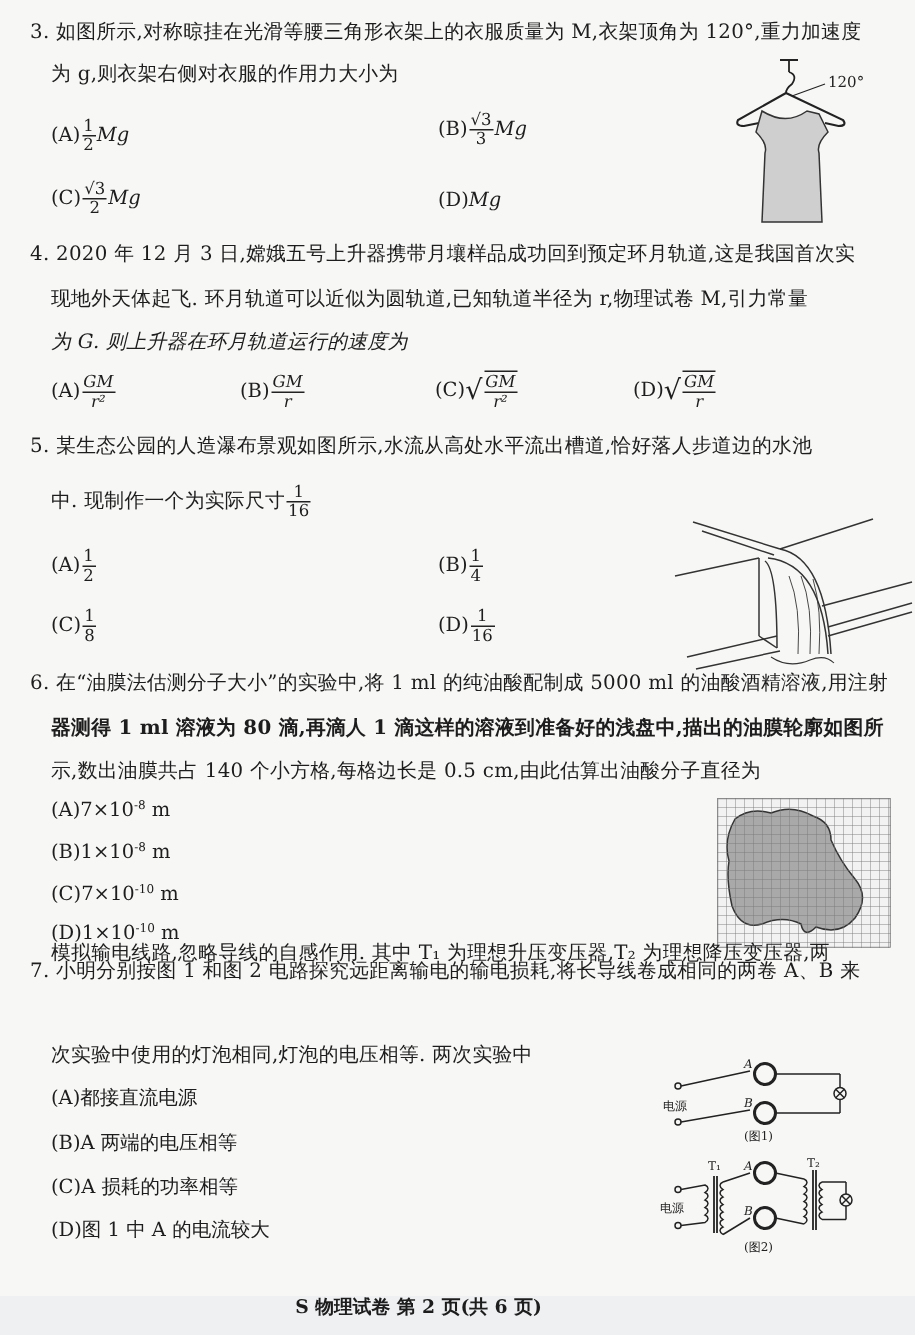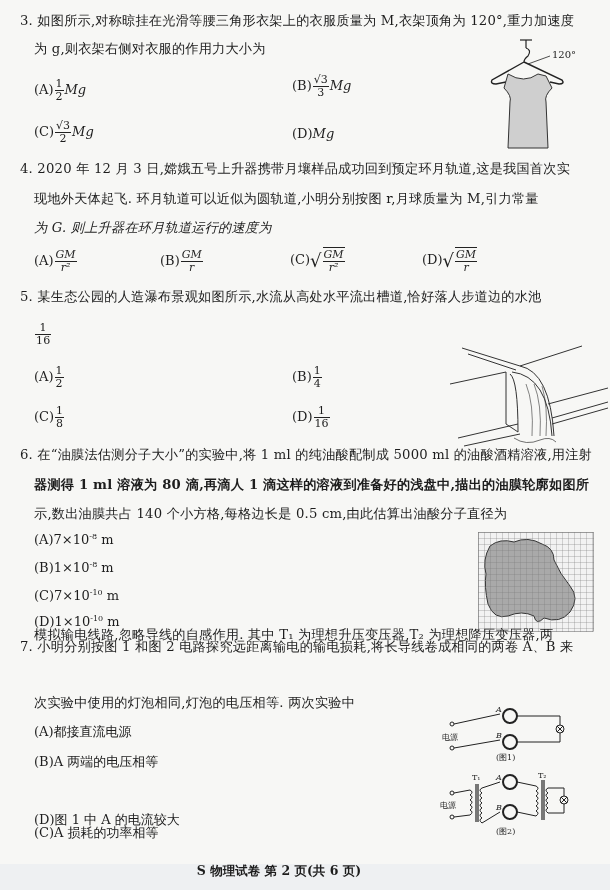--- a/index.html
+++ b/index.html
@@ -55,41 +55,41 @@
     <path d="M34 26 L2 44 q-2 4 4 4 L16 46" fill="none" stroke="#222" stroke-width="1.4"></path>
     <path d="M34 26 L72 44 q3 4 -3 4 L60 46" fill="none" stroke="#222" stroke-width="1.4"></path>
     <path d="M18 38 q16 10 30 0 L56 40 L62 52 q-8 8 -6 14 L58 112 L18 112 L20 66 q2 -6 -6 -14 L18 38 Z" fill="#cfcfcf" stroke="#333" stroke-width="1"></path>
     <line x1="38" y1="28" x2="60" y2="20" stroke="#222" stroke-width="0.8"></line>
     <text x="62" y="22" font-size="10" font-family="DejaVu Serif, serif" fill="#222">120°</text>
   </svg>
 </div>
 
 <div>
   <div class="line" style="left:20px;top:160px;">4. 2020 年 12 月 3 日,嫦娥五号上升器携带月壤样品成功回到预定环月轨道,这是我国首次实</div>
-  <div class="line" style="left:34px;top:190px;">现地外天体起飞. 环月轨道可以近似为圆轨道,小明分别按图 r,月球质量为 M,引力常量</div>
+  <div class="line" style="left:34px;top:190px;">现地外天体起飞. 环月轨道可以近似为圆轨道,已知轨道半径为 r,物理试卷 M,引力常量</div>
   <div class="line" style="left:34px;top:219px;font-style:italic;">为 G. 则上升器在环月轨道运行的速度为</div>
 
   <div class="opt" style="left:34px;top:249px;">
     <span>(A)</span><span class="frac"><i class="num">GM</i><i class="den">r²</i></span>
   </div>
   <div class="opt" style="left:160px;top:249px;">
     <span>(B)</span><span class="frac"><i class="num">GM</i><i class="den">r</i></span>
   </div>
   <div class="opt" style="left:290px;top:247px;">
     <span>(C)</span><span class="sqrt"><span class="rad">√</span><span class="frac"><i class="num">GM</i><i class="den">r²</i></span></span>
   </div>
   <div class="opt" style="left:422px;top:247px;">
     <span>(D)</span><span class="sqrt"><span class="rad">√</span><span class="frac"><i class="num">GM</i><i class="den">r</i></span></span>
   </div>
 </div>
 
 <div>
   <div class="line" style="left:20px;top:288px;">5. 某生态公园的人造瀑布景观如图所示,水流从高处水平流出槽道,恰好落人步道边的水池</div>
   <div class="line" style="left:34px;top:322px;">
-    <span class="frac"><span class="num">1</span><span class="den">16</span></span>
+    <span>中. 现制作一个为实际尺寸</span><span class="frac"><span class="num">1</span><span class="den">16</span></span>
   </div>
 
   <div class="opt" style="left:34px;top:365px;">
     <span>(A)</span><span class="frac"><span class="num">1</span><span class="den">2</span></span>
   </div>
   <div class="opt" style="left:292px;top:365px;">
     <span>(B)</span><span class="frac"><span class="num">1</span><span class="den">4</span></span>
   </div>
   <div class="opt" style="left:34px;top:405px;">
     <span>(C)</span><span class="frac"><span class="num">1</span><span class="den">8</span></span>
@@ -153,21 +153,21 @@
   </svg>
 </div>
 
 <div>
   <div class="line" style="left:20px;top:638px;text-align:center;">7. 小明分别按图 1 和图 2 电路探究远距离输电的输电损耗,将长导线卷成相同的两卷 A、B 来</div>
   <div class="line" style="left:34px;top:626px;">模拟输电线路,忽略导线的自感作用. 其中 T₁ 为理想升压变压器,T₂ 为理想降压变压器,两</div>
   <div class="line" style="left:34px;top:694px;">次实验中使用的灯泡相同,灯泡的电压相等. 两次实验中</div>
 
   <div class="opt" style="left:34px;top:723px;">(A)都接直流电源</div>
   <div class="opt" style="left:34px;top:753px;">(B)A 两端的电压相等</div>
-  <div class="opt" style="left:34px;top:824px;">(C)A 损耗的功率相等</div>
+  <div class="opt" style="left:34px;top:782px;">(C)A 损耗的功率相等</div>
   <div class="opt" style="left:34px;top:811px;">(D)图 1 中 A 的电流较大</div>
 
   <svg class="fig" style="left:440px;top:700px;" width="160" height="140" viewBox="0 0 160 140">
     <g stroke="#222" stroke-width="1" fill="none" font-family="DejaVu Serif, serif">
 
       <circle cx="12" cy="24" r="2"></circle>
       <circle cx="12" cy="48" r="2"></circle>
       <line x1="14" y1="24" x2="60" y2="14"></line>
       <line x1="14" y1="48" x2="60" y2="40"></line>
       <circle cx="70" cy="16" r="7" stroke-width="2"></circle>

